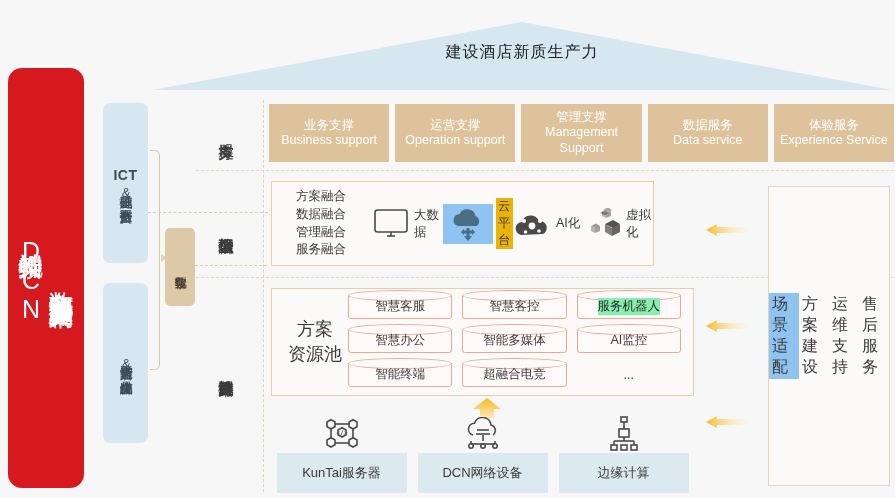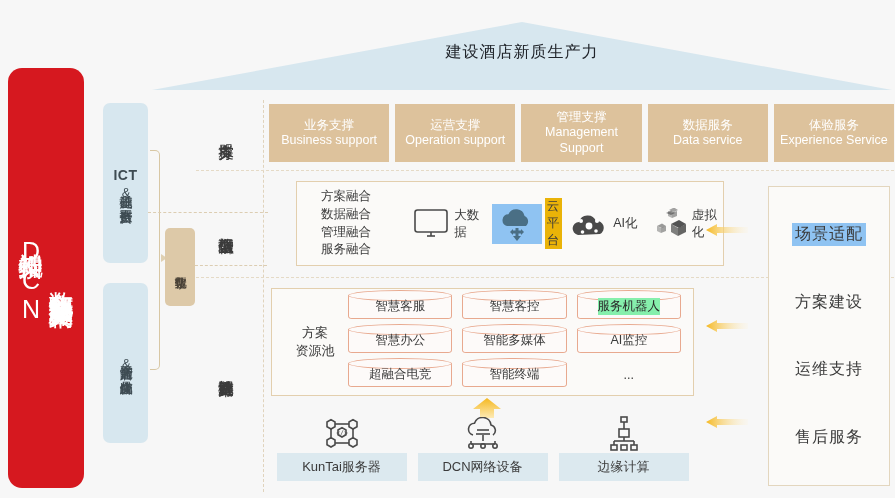--- a/index.html
+++ b/index.html
@@ -136,24 +136,24 @@
     align-items: center; justify-content: center;
     color: #ffffff; font-size: 12.5px; line-height: 1.22;
     text-align: center; padding: 2px;
   }
   .support-card .zh { font-size: 12.5px; }
   .support-card .en { font-size: 12.5px; }
 
   
   .fusion-panel {
     position: absolute; left: 271px; top: 181px;
-    width: 428px; height: 85px;
+    width: 383px; height: 85px;
     border: 1.2px solid #e3cfae;
     background: #fbfaf8;
-    display: flex; align-items: center; margin-left: 25px;
+    display: flex; align-items: center;
   }
   .fusion-textcol {
     width: 112px; padding-left: 24px;
     font-size: 12.5px; line-height: 1.42; color: #3b3b3b;
   }
   .fusion-items { flex: 1; display: flex; align-items: center; justify-content: space-around; height: 100%; }
   .fusion-item { display: flex; flex-direction: row; align-items: center; gap: 3px; width: 70px; }
   .fusion-item .ic { height: 40px; display:flex; align-items:center; justify-content:center; }
   .fusion-item .cap { font-size: 12.5px; color: #3b3b3b; padding: 0 2px; }
   .sel-cap { background: #eab308; }
@@ -162,21 +162,21 @@
   
   .pool-panel {
     position: absolute; left: 271px; top: 288px;
     width: 423px; height: 108px;
     border: 1.2px solid #e3cfae;
     background: #fbfaf8;
     display: flex; align-items: center;
   }
   .pool-label {
     width: 76px; text-align: center;
-    font-size: 13px; line-height: 1.4; color: #3b3b3b;
+    font-size: 18px; line-height: 1.4; color: #3b3b3b;
     padding-left: 10px;
   }
   .pool-grid {
     flex: 1; display: grid;
     grid-template-columns: repeat(3, 1fr);
     grid-auto-rows: 28px;
     gap: 6px 10px; padding-right: 12px;
   }
   .cyl {
     position: relative; height: 25px;
@@ -198,36 +198,36 @@
 
   
   .infra-row {
     position: absolute; left: 271px; top: 415px;
     width: 423px; height: 72px;
     display: flex; justify-content: space-around; align-items: flex-start;
   }
   .infra-item { display: flex; flex-direction: column; align-items: center; width: 130px; }
   .infra-ic { height: 38px; display:flex; align-items:center; justify-content:center; }
   .infra-cap {
-    width: 130px; height: 28px;
+    width: 130px; height: 40px;
     background: #dce9ef; color: #3b3b3b;
     display: flex; align-items: center; justify-content: center;
     font-size: 13px;
   }
 
   
   .up-arrow { position: absolute; left: 470px; top: 398px; width: 34px; height: 20px; }
 
   
   .right-panel {
     position: absolute; left: 768px; top: 186px;
     width: 122px; height: 300px;
     border: 1.2px solid #e3d6be;
     background: #fbfaf8;
-    display: flex; flex-direction: column;
+    display: flex; 
     align-items: center; justify-content: space-around;
     padding: 14px 0;
   }
   .right-item { font-size: 16px; color: #3b3b3b; letter-spacing: 1px; padding: 1px 3px; }
   .right-item.hl { background: #8fc3f2; }
   .left-arrow { position: absolute; width: 42px; height: 16px; }
   #la1 { left: 706px; top: 222px; }
   #la2 { left: 706px; top: 318px; }
   #la3 { left: 706px; top: 414px; }
 </style>
@@ -381,24 +381,24 @@
         <div class="cyl">
           <span class="txt ">智慧办公</span>
         </div>
         <div class="cyl">
           <span class="txt ">智能多媒体</span>
         </div>
         <div class="cyl">
           <span class="txt ">AI监控</span>
         </div>
         <div class="cyl">
+          <span class="txt ">智能终端</span>
+        </div>
+        <div class="cyl">
           <span class="txt ">超融合电竞</span>
-        </div>
-        <div class="cyl">
-          <span class="txt ">智能终端</span>
         </div>
         <div class="cyl plain">
           <span class="txt ">...</span>
         </div>
       </div>
   </div>
 
   <svg class="up-arrow" viewBox="0 0 34 20">
     <defs>
         <linearGradient id="gu" x1="0.5" y1="0" x2="0.5" y2="1">

